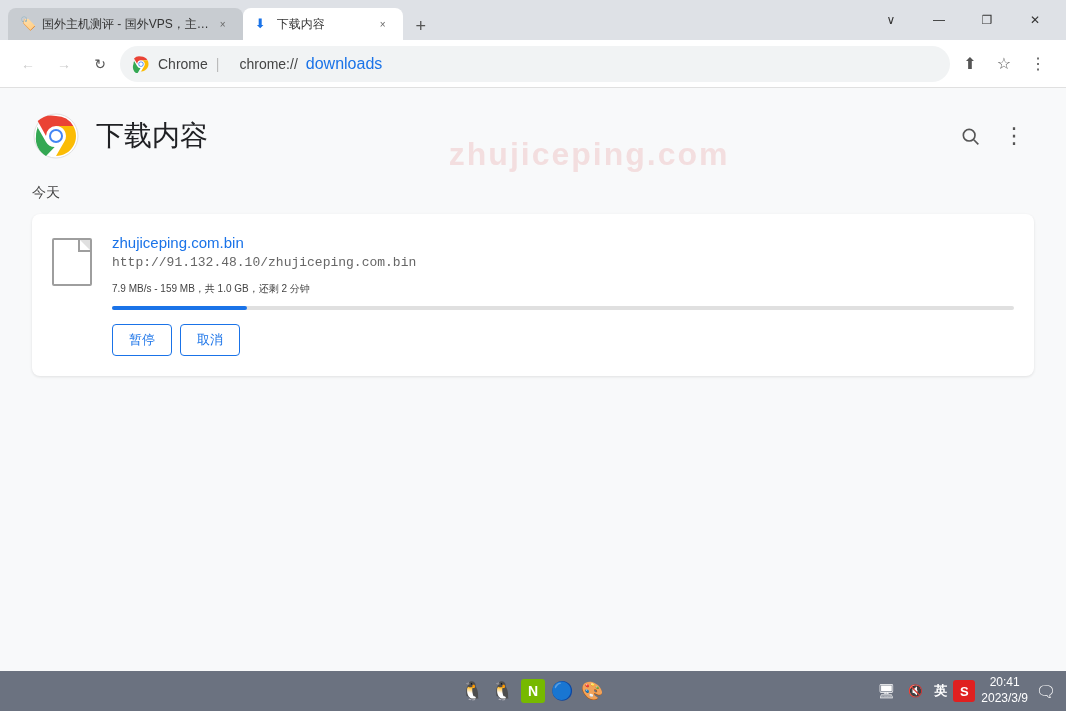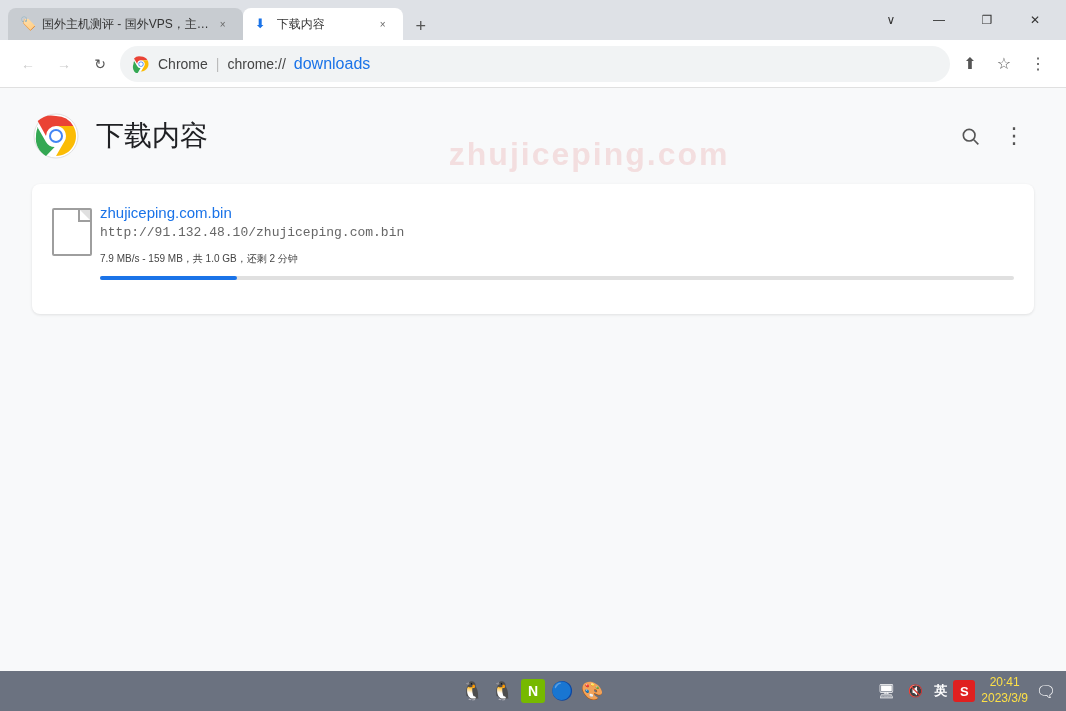--- a/index.html
+++ b/index.html
@@ -213,21 +213,21 @@
       margin-bottom: 12px;
       font-weight: 500;
     }
 
     .download-card {
       background: #ffffff;
       border-radius: 8px;
       padding: 20px 20px 20px 16px;
       display: flex;
       align-items: flex-start;
-      gap: 4px;
+      gap: 16px;
       box-shadow: 0 1px 3px rgba(0,0,0,0.1);
     }
 
     .file-icon-wrap {
       width: 48px;
       height: 56px;
       flex-shrink: 0;
       display: flex;
       align-items: center;
       justify-content: center;
@@ -340,21 +340,21 @@
       width: 24px;
       height: 24px;
       display: flex;
       align-items: center;
       justify-content: center;
       font-size: 18px;
       cursor: pointer;
     }
     .taskbar-time {
       text-align: center;
-      color: #fde047;
+      color: #ffffff;
       font-size: 12px;
       line-height: 1.3;
     }
     .taskbar-notify {
       width: 24px;
       height: 24px;
       display: flex;
       align-items: center;
       justify-content: center;
       color: white;
@@ -405,21 +405,21 @@
     <svg class="chrome-logo-small" viewBox="0 0 24 24">
       <circle cx="12" cy="12" r="10" fill="#fff" stroke="#e0e0e0" stroke-width="0.5"></circle>
       <path d="M12 2a10 10 0 0 1 8.66 5H12a5 5 0 0 0-5 5l-4.33-7.5A10 10 0 0 1 12 2z" fill="#EA4335"></path>
       <path d="M2.67 7.5L7 15a5 5 0 0 0 4.33 2.5l-4.33 7.5A10 10 0 0 1 2 12c0-1.6.37-3.1 1.02-4.45z" fill="#34A853"></path>
       <path d="M12 22l4.33-7.5A5 5 0 0 0 12 7h8.66A10 10 0 0 1 12 22z" fill="#FBBC05"></path>
       <circle cx="12" cy="12" r="3.5" fill="#4285F4"></circle>
       <circle cx="12" cy="12" r="2.5" fill="white"></circle>
     </svg>
     <span style="font-size:14px; color:#444;">Chrome</span>
     <span class="address-separator">|</span>
-    <span style="font-size:14px; color:#444;">chrome://</span>
+    <span style="font-size:14px; color:#444;margin-left:12px;">chrome://</span>
       <span class="address-highlight">downloads</span>
   </div>
 
   <div class="toolbar-actions">
     <div class="toolbar-icon-btn">⬆</div>
     <div class="toolbar-icon-btn">☆</div>
     <div class="toolbar-icon-btn">⋮</div>
   </div>
 </div>
 
@@ -442,31 +442,36 @@
       <div class="page-icon-btn">
         <svg width="20" height="20" viewBox="0 0 24 24" fill="none" stroke="#555" stroke-width="2">
           <circle cx="11" cy="11" r="7"></circle>
           <line x1="16.5" y1="16.5" x2="22" y2="22"></line>
         </svg>
       </div>
       <div class="page-icon-btn" style="font-size:22px; color:#555;">⋮</div>
     </div>
   </div>
 
+  <div class="section-label">今天</div>
 
   <div class="download-card">
     <div class="file-icon-wrap">
       <div class="file-icon"></div>
     </div>
     <div class="download-info">
       <div class="download-filename">zhujiceping.com.bin</div>
       <div class="download-url">http://91.132.48.10/zhujiceping.com.bin</div>
       <div class="download-status">7.9 MB/s - 159 MB，共 1.0 GB，还剩 2 分钟</div>
       <div class="progress-bar-bg">
         <div class="progress-bar-fill" style="width: 15%;"></div>
+      </div>
+      <div class="download-actions">
+        <button class="action-btn">暂停</button>
+        <button class="action-btn">取消</button>
       </div>
     </div>
   </div>
 
 </div>
 
 <div class="taskbar">
   <div class="taskbar-left"></div>
   <div class="taskbar-center">
     <div class="taskbar-icon">🐧</div>

